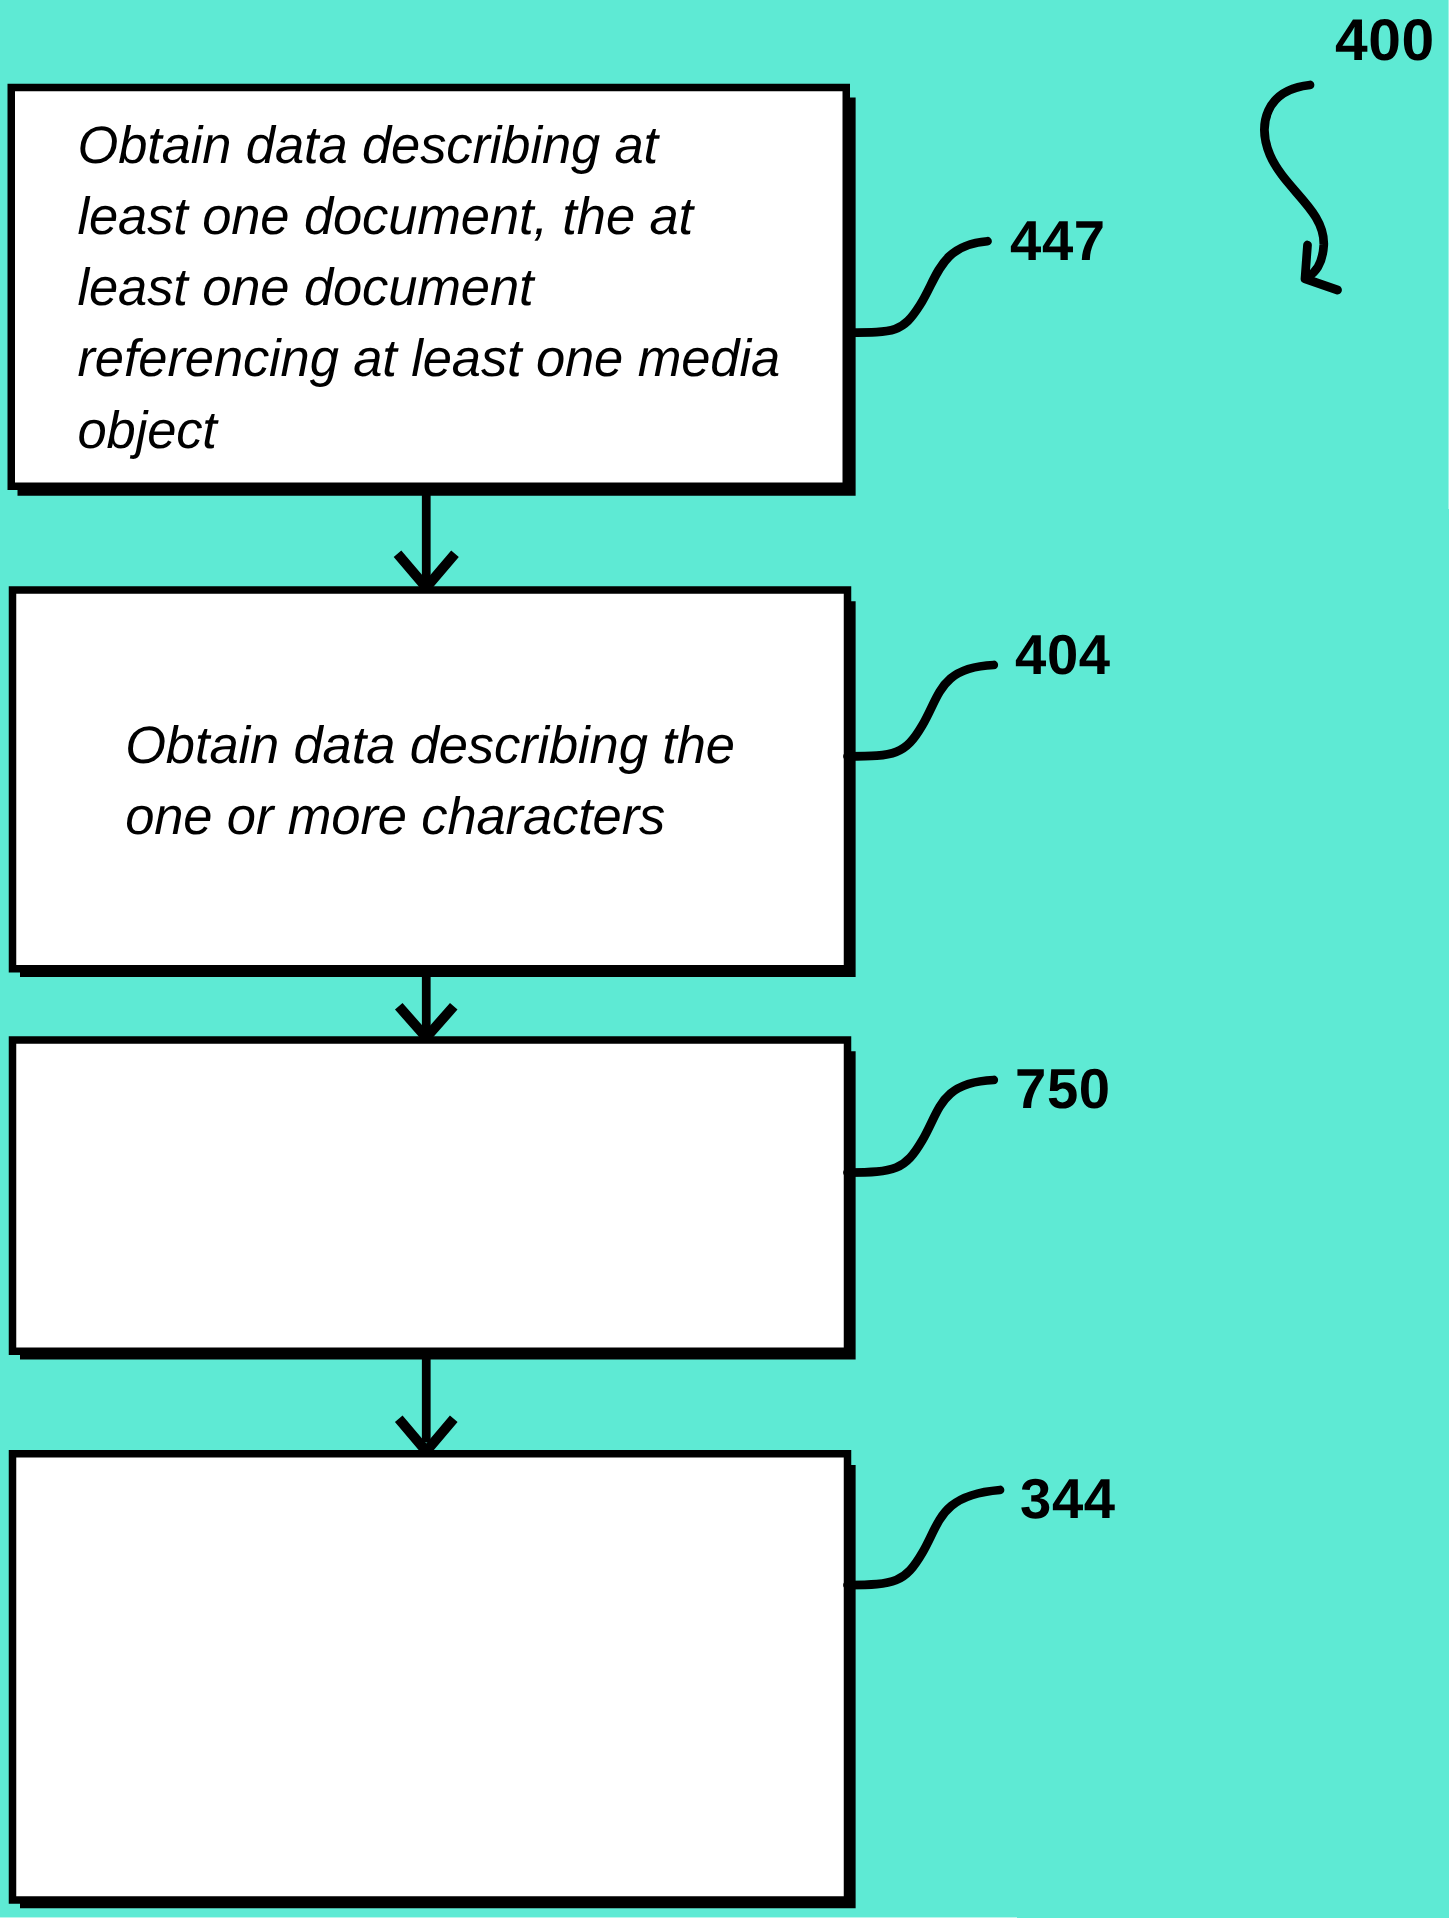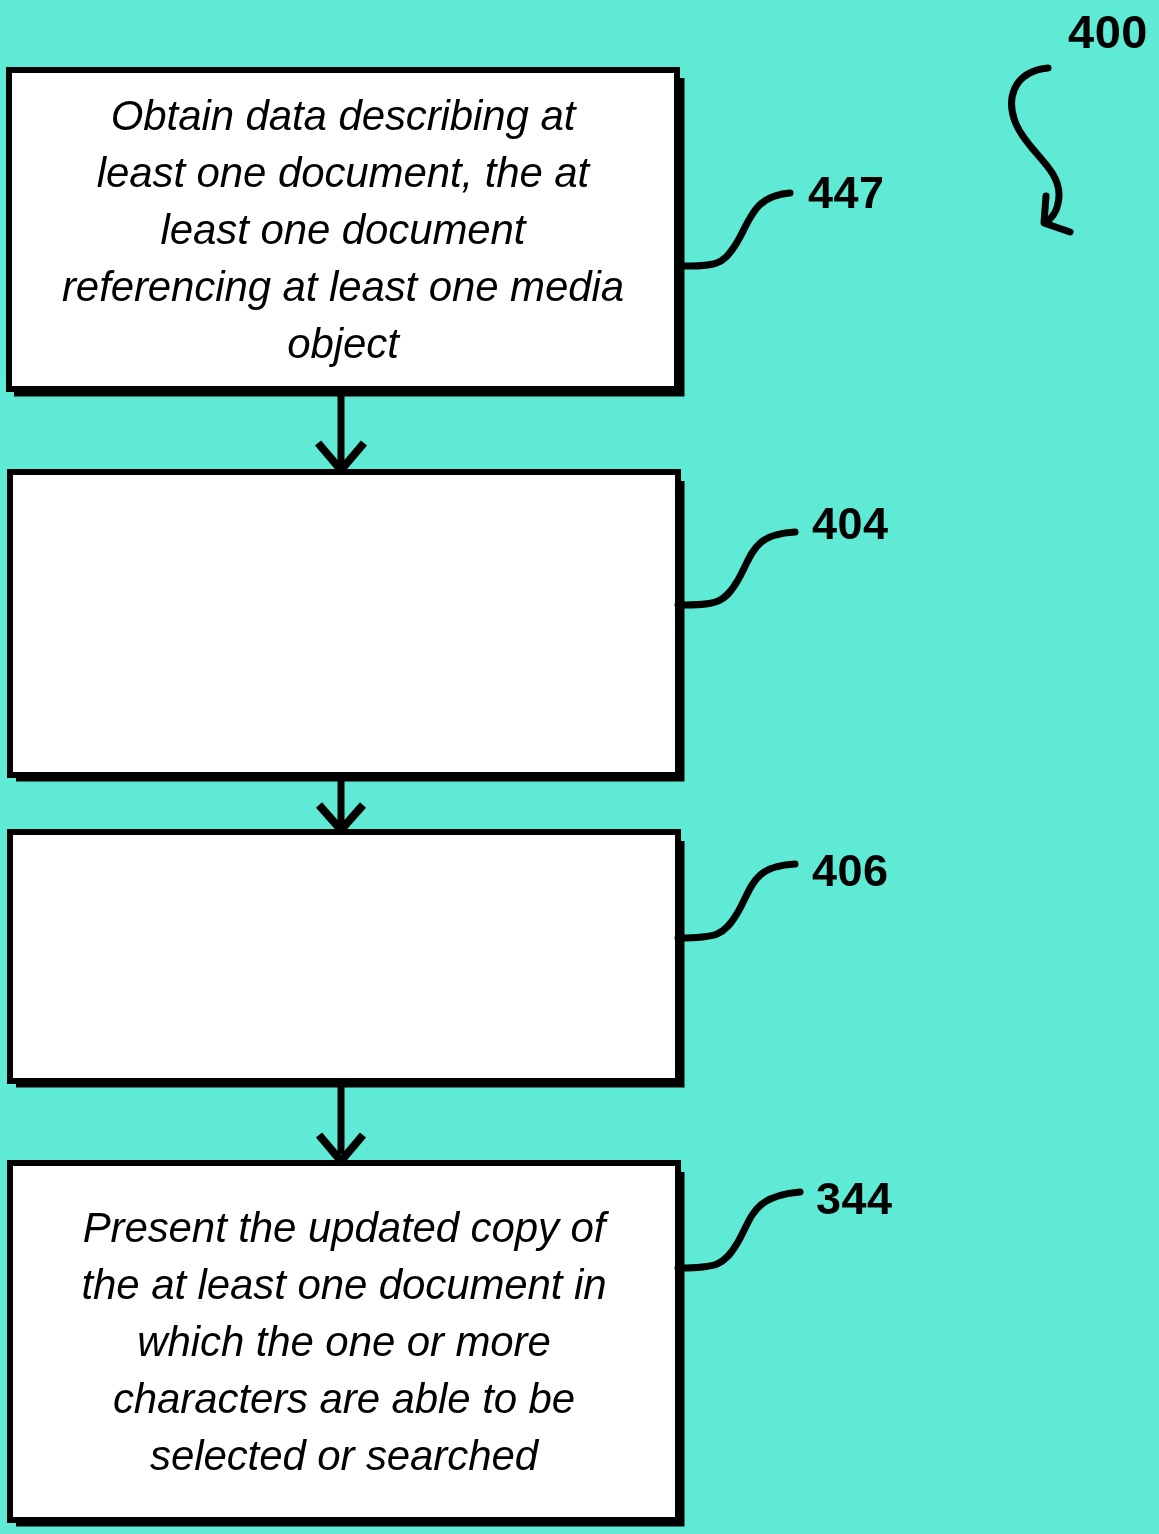--- a/index.html
+++ b/index.html
@@ -28,21 +28,21 @@
     height: 1534px;
     pointer-events: none;
   }
   
   .step-box {
     position: absolute;
     box-sizing: border-box;
     display: flex;
     align-items: center;
     justify-content: center;
-    text-align: center;
+    text-align: left;
     background: transparent;
   }
   .step-text {
     font-family: "Liberation Sans", sans-serif;
     font-style: italic;
     font-weight: 400;
     font-size: 42px;
     line-height: 57px;
     color: #000000;
     letter-spacing: -0.1px;
@@ -133,26 +133,23 @@
 
   <div class="step-box" style="left:9px; top:70px; width:668px; height:319px;">
     <div class="step-text">Obtain data describing at
 least one document, the at
 least one document
 referencing at least one media
 object</div>
   </div>
   <div class="ref-num" style="left:808px; top:170px;">447</div>
 
+  <div class="step-box" style="left:10px; top:472px; width:668px; height:303px;">
+    <div class="step-text">Obtain data describing the
+one or more characters</div>
+  </div>
   <div class="ref-num" style="left:812px; top:501px;">404</div>
 
-  <div class="ref-num" style="left:812px; top:848px;">406</div>
+  <div class="ref-num" style="left:812px; top:848px;">750</div>
 
-  <div class="step-box" style="left:10px; top:1163px; width:668px; height:357px;">
-    <div class="step-text">Present the updated copy of
-the at least one document in
-which the one or more
-characters are able to be
-selected or searched</div>
-  </div>
   <div class="ref-num" style="left:816px; top:1176px;">344</div>
 
 </div>
 
 </body></html>

